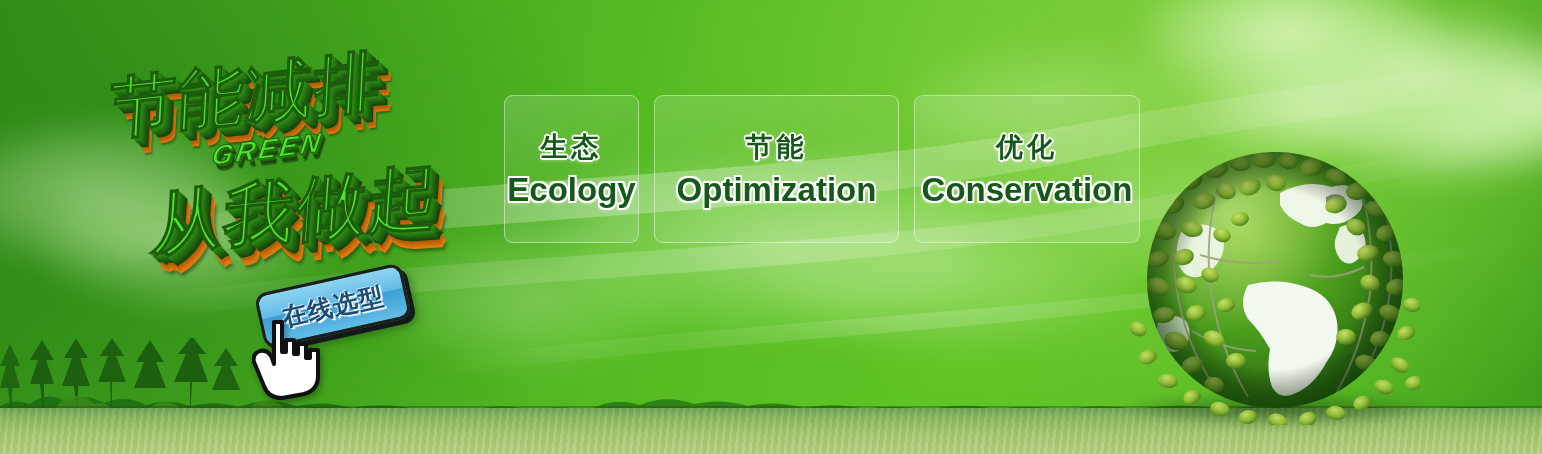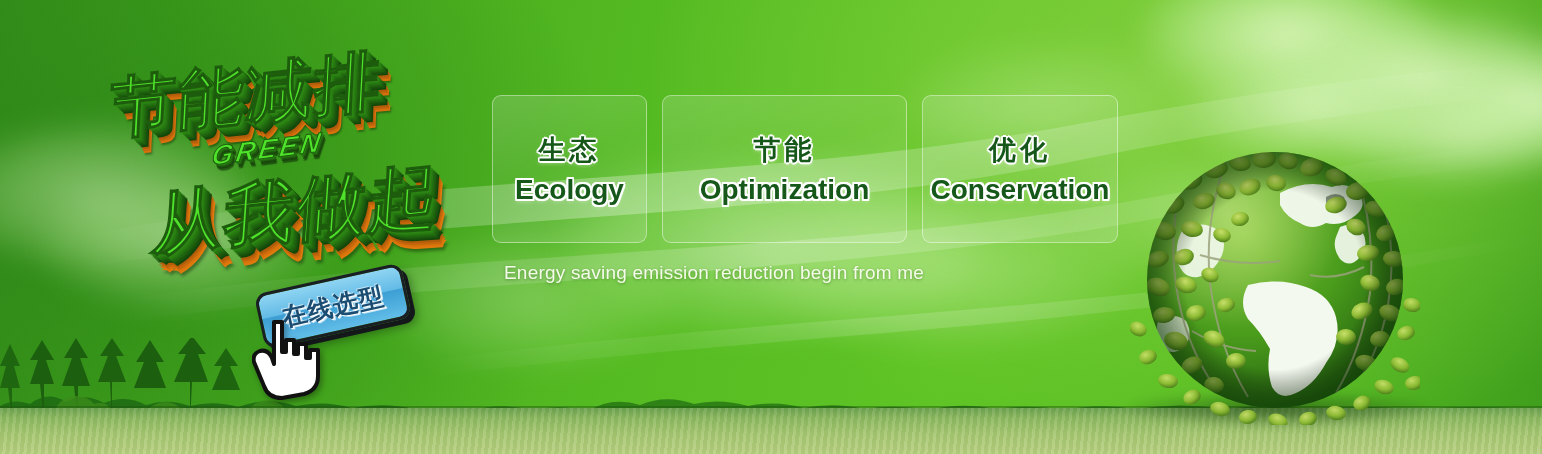--- a/index.html
+++ b/index.html
@@ -139,33 +139,33 @@
   .cards{position:absolute;left:492px;top:95px;display:flex;gap:15px;}
   .card{
     height:148px;
     border:1px solid rgba(255,255,255,.42);
     border-radius:9px;
     background:linear-gradient(160deg, rgba(255,255,255,.17) 0%, rgba(255,255,255,.07) 45%, rgba(255,255,255,.16) 100%);
     display:flex;flex-direction:column;align-items:center;justify-content:center;
     gap:6px;
     padding:0 14px;
   }
-  .card:nth-child(1){width:155px;}
+  .card:nth-child(1){width:135px;margin-left:12px;}
   .card:nth-child(2){width:245px;}
-  .card:nth-child(3){width:196px;}
+  .card:nth-child(3){width:226px;}
   .card-cn{
     font-size:27px;font-weight:bold;color:#15581a;
     letter-spacing:4px;
     text-shadow:
       -1.4px -1.4px 0 #fff,1.4px -1.4px 0 #fff,-1.4px 1.4px 0 #fff,1.4px 1.4px 0 #fff,
       0 -1.6px 0 #fff,0 1.6px 0 #fff,-1.6px 0 0 #fff,1.6px 0 0 #fff,
       0 2px 4px rgba(255,255,255,.55);
   }
   .card-en{
-    font-size:28px;font-weight:bold;color:#15581a;
+    font-size:33px;font-weight:bold;color:#15581a;
     letter-spacing:0px;
     text-shadow:
       -1.6px -1.6px 0 #fff,1.6px -1.6px 0 #fff,-1.6px 1.6px 0 #fff,1.6px 1.6px 0 #fff,
       0 -1.8px 0 #fff,0 1.8px 0 #fff,-1.8px 0 0 #fff,1.8px 0 0 #fff,
       0 2px 5px rgba(255,255,255,.5);
   }
 
   
   .tagline{
     position:absolute;left:504px;top:262px;
@@ -299,21 +299,20 @@
     <div class="card">
       <span class="card-cn">节能</span>
       <span class="card-en">Optimization</span>
     </div>
     <div class="card">
       <span class="card-cn">优化</span>
       <span class="card-en">Conservation</span>
     </div>
   </div>
 
-  <div class="tagline">Energy saving emission reduction begin from me</div>
 
   <div class="globe-shadow"></div>
   <svg class="globe" viewBox="0 0 290 290">
     <defs>
       <clipPath id="sphereClip">
           <circle cx="145" cy="145" r="128"></circle>
         </clipPath>
       <radialGradient id="leafG" cx="40%" cy="30%" r="70%">
         <stop offset="0" stop-color="#c8e06a"></stop>
         <stop offset="60%" stop-color="#8ebb34"></stop>

